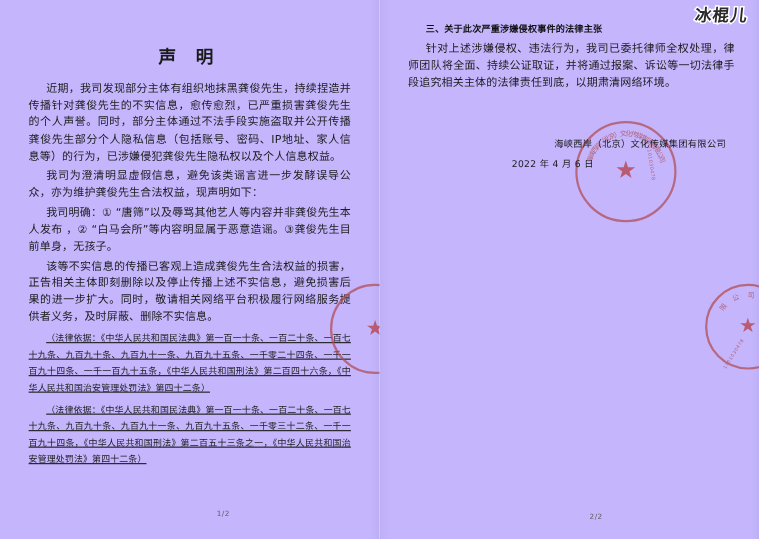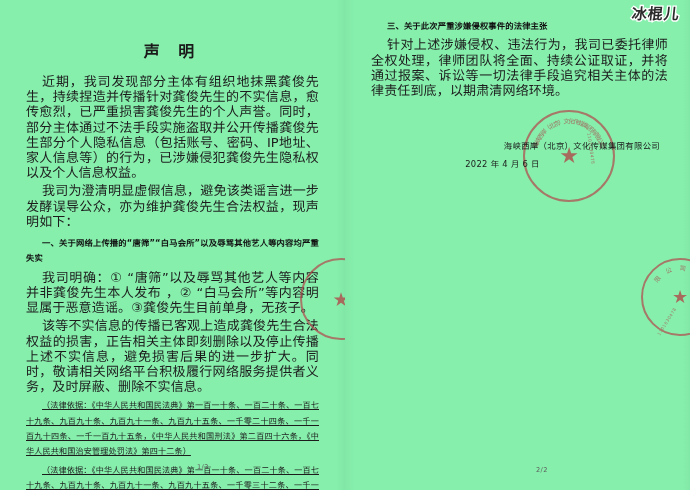--- a/index.html
+++ b/index.html
@@ -18,21 +18,21 @@
   .scan {
     position: absolute;
     inset: 0;
     display: flex;
     background: #ffffff;
   }
   
   .page {
     position: relative;
     box-sizing: border-box;
-    background: #86efac;
+    background: #c4b5fd;
     overflow: hidden;
   }
   .page-left {
     width: 345px;
     height: 490px;
     padding: 38px 26px 0 26px;
   }
   .page-right {
     width: 345px;
     height: 490px;
@@ -64,24 +64,24 @@
     pointer-events: none;
   }
   
   .doc-title {
     text-align: center;
     font-size: 16px;
     font-weight: bold;
     letter-spacing: 7px;
     color: #1a1a1a;
     margin: 0 0 12px 0;
-    font-family: Liberation Sans, sans-serif;
+    font-family: Liberation Serif, serif;
   }
   .para {
-    font-size: 13px;
+    font-size: 10px;
     line-height: 15.2px;
     color: #1c1c1c;
     text-align: justify;
     text-justify: inter-character;
     margin: 0 0 3px 0;
     text-indent: 16px;
     letter-spacing: 0.15px;
   }
   .heading {
     font-size: 8.3px;
@@ -236,21 +236,20 @@
 
 <div class="scan">
 
   <div class="page page-left">
 
     <h1 class="doc-title">声 明</h1>
 
     <p class="para">近期，我司发现部分主体有组织地抹黑龚俊先生，持续捏造并传播针对龚俊先生的不实信息，愈传愈烈，已严重损害龚俊先生的个人声誉。同时，部分主体通过不法手段实施盗取并公开传播龚俊先生部分个人隐私信息（包括账号、密码、IP地址、家人信息等）的行为，已涉嫌侵犯龚俊先生隐私权以及个人信息权益。</p>
     <p class="para">我司为澄清明显虚假信息，避免该类谣言进一步发酵误导公众，亦为维护龚俊先生合法权益，现声明如下：</p>
 
-    <p class="heading">一、关于网络上传播的“唐筛”“白马会所”以及辱骂其他艺人等内容均严重失实</p>
     <p class="para">我司明确：① “唐筛”以及辱骂其他艺人等内容并非龚俊先生本人发布 ，② “白马会所”等内容明显属于恶意造谣。③龚俊先生目前单身，无孩子。</p>
     <p class="para">该等不实信息的传播已客观上造成龚俊先生合法权益的损害，正告相关主体即刻删除以及停止传播上述不实信息，避免损害后果的进一步扩大。同时，敬请相关网络平台积极履行网络服务提供者义务，及时屏蔽、删除不实信息。</p>
     <p class="cite">（法律依据：《中华人民共和国民法典》第一百一十条、一百二十条、一百七十九条、九百九十条、九百九十一条、九百九十五条、一千零二十四条、一千一百九十四条、一千一百九十五条，《中华人民共和国刑法》第二百四十六条，《中华人民共和国治安管理处罚法》第四十二条）</p>
 
     <p class="cite">（法律依据：《中华人民共和国民法典》第一百一十条、一百二十条、一百七十九条、九百九十条、九百九十一条、九百九十五条、一千零三十二条、一千一百九十四条，《中华人民共和国刑法》第二百五十三条之一，《中华人民共和国治安管理处罚法》第四十二条）</p>
 
     <div class="seal seal-edge-left">
       <div class="ring-text">
           <span style="transform: translate(7.67px, -30.04px) rotate(14.32deg) translate(-50%, -50%);">（</span>
         </div>

